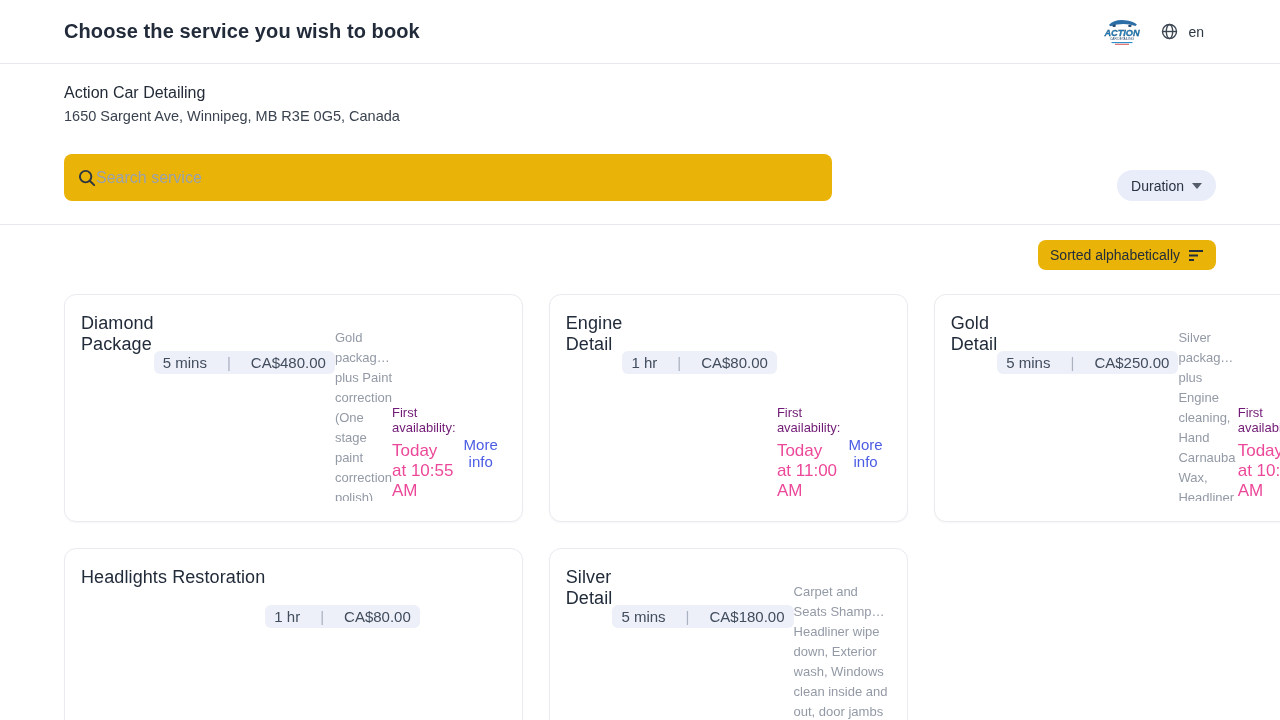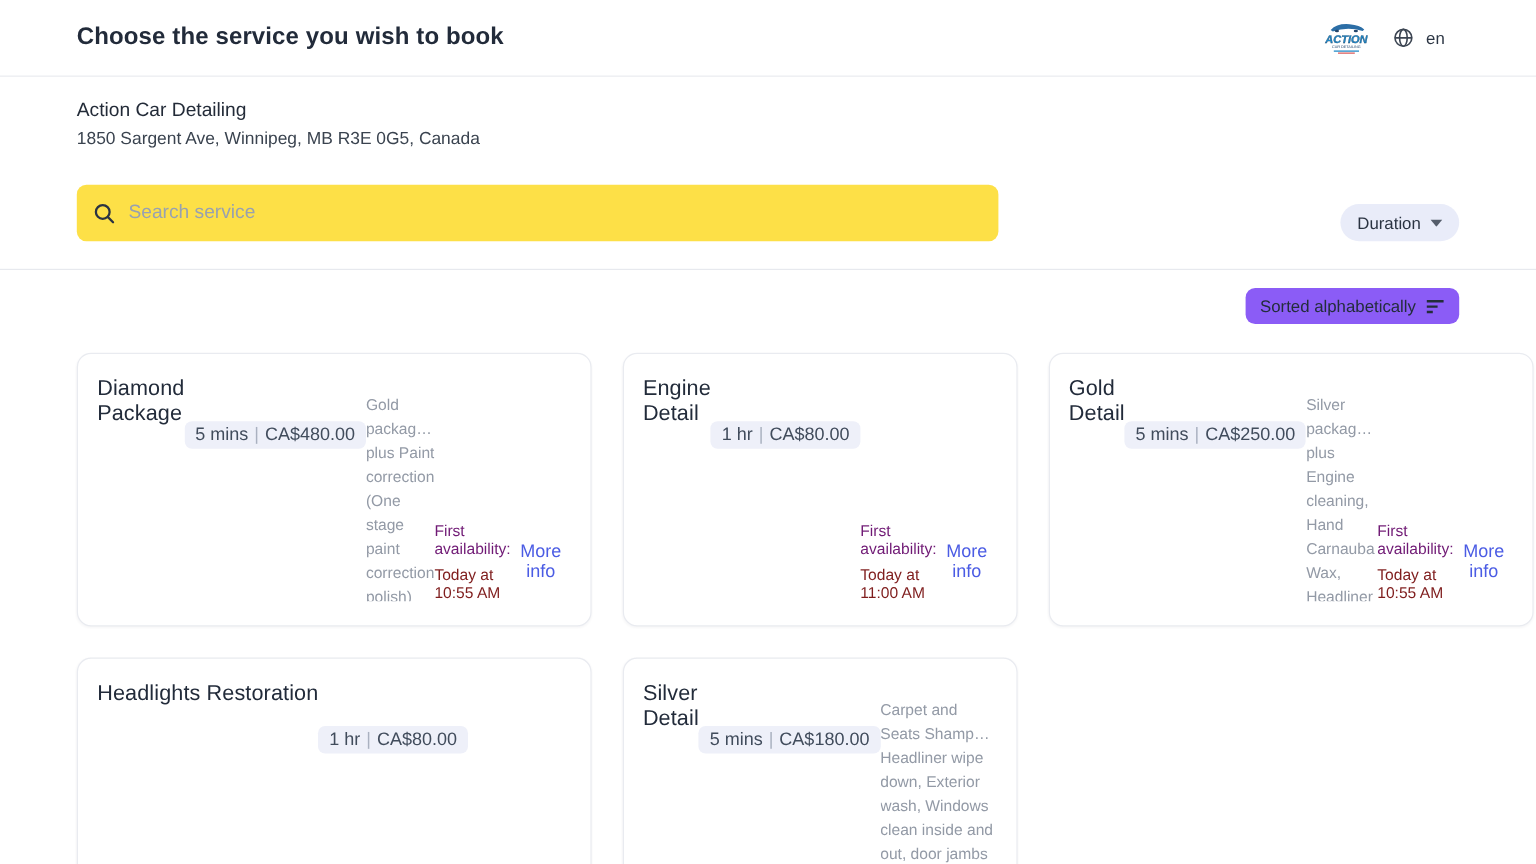--- a/index.html
+++ b/index.html
@@ -51,26 +51,26 @@
   .business-address { font-size: 14.5px; color: #3a434f; margin-top: 6px; }
 
   .search-row {
     margin-top: 30px;
     display: flex;
     align-items: flex-end;
   }
   .search-box {
     width: 768px;
     height: 47px;
-    background: #fde047;
+    background: #eab308;
     border-radius: 8px;
     display: flex;
     align-items: center;
     padding: 0 14px;
-    gap: 11px;
+    gap: 0;
   }
   .search-box input {
     border: none;
     outline: none;
     background: transparent;
     font-size: 16px;
     color: #232d3b;
     width: 100%;
     font-family: "Liberation Sans", sans-serif;
   }
@@ -90,21 +90,21 @@
     color: #2a3342;
     font-family: Liberation Sans, sans-serif;
     cursor: pointer;
   }
 
   
   .content { padding: 15px 64px 0 64px; background: #fff; }
   .sort-row { display: flex; justify-content: flex-end; }
   .sort-chip {
     height: 30px;
-    background: #8b5cf6;
+    background: #eab308;
     border: none;
     border-radius: 8px;
     display: flex;
     align-items: center;
     gap: 8px;
     padding: 0 12px;
     font-size: 14px;
     color: #232d3b;
     font-family: "Liberation Sans", sans-serif;
     cursor: pointer;
@@ -135,21 +135,21 @@
   }
   .badge {
     margin-top: 38px;
     align-self: flex-start;
     background: #eef0f9;
     border-radius: 6px;
     padding: 3px 9px;
     font-size: 15px;
     color: #414c5c;
     display: flex;
-    gap: 5px;
+    gap: 20px;
     align-items: center;
     white-space: nowrap;
   }
   .badge .sep { color: #aab1c0; }
   .card-desc {
     margin-top: 15px;
     font-size: 13px;
     line-height: 20px;
     color: #939aa6;
     display: -webkit-box;
@@ -157,21 +157,21 @@
     -webkit-box-orient: vertical;
     overflow: hidden;
   }
   .card-footer {
     margin-top: auto;
     display: flex;
     align-items: center;
     justify-content: space-between;
   }
   .avail-label { font-size: 13px; color: #701a75; }
-  .avail-time { font-size: 13px; color: #7f1d1d; margin-top: 6px; font-weight: 500; }
+  .avail-time { font-size: 17px; color: #ec4899; margin-top: 6px; font-weight: 500; }
   .more-info {
     font-size: 15px;
     font-weight: 500;
     color: #4b5ce4;
     background: none;
     border: none;
     font-family: "Liberation Sans", sans-serif;
     cursor: pointer;
     padding: 4px 8px;
   }
@@ -198,21 +198,21 @@
         <ellipse cx="8" cy="8" rx="3" ry="6.6"></ellipse>
         <line x1="1.4" y1="8" x2="14.6" y2="8"></line>
       </svg>
       <span class="lang-label">en</span>
     </div>
   </div>
 </header>
 
 <section class="business-section">
   <div class="business-name">Action Car Detailing</div>
-  <div class="business-address">1850 Sargent Ave, Winnipeg, MB R3E 0G5, Canada</div>
+  <div class="business-address">1650 Sargent Ave, Winnipeg, MB R3E 0G5, Canada</div>
 
   <div class="search-row">
     <div class="search-box">
       <svg class="icon" width="18" height="18" viewBox="0 0 17 17" fill="none" stroke="#2b3442" stroke-width="1.8" stroke-linecap="round" xmlns="http://www.w3.org/2000/svg">
         <circle cx="7.2" cy="7.2" r="5.4"></circle>
         <line x1="11.3" y1="11.3" x2="15.3" y2="15.3"></line>
       </svg>
       <input type="text" placeholder="Search service" value="" style="">
     </div>
 

